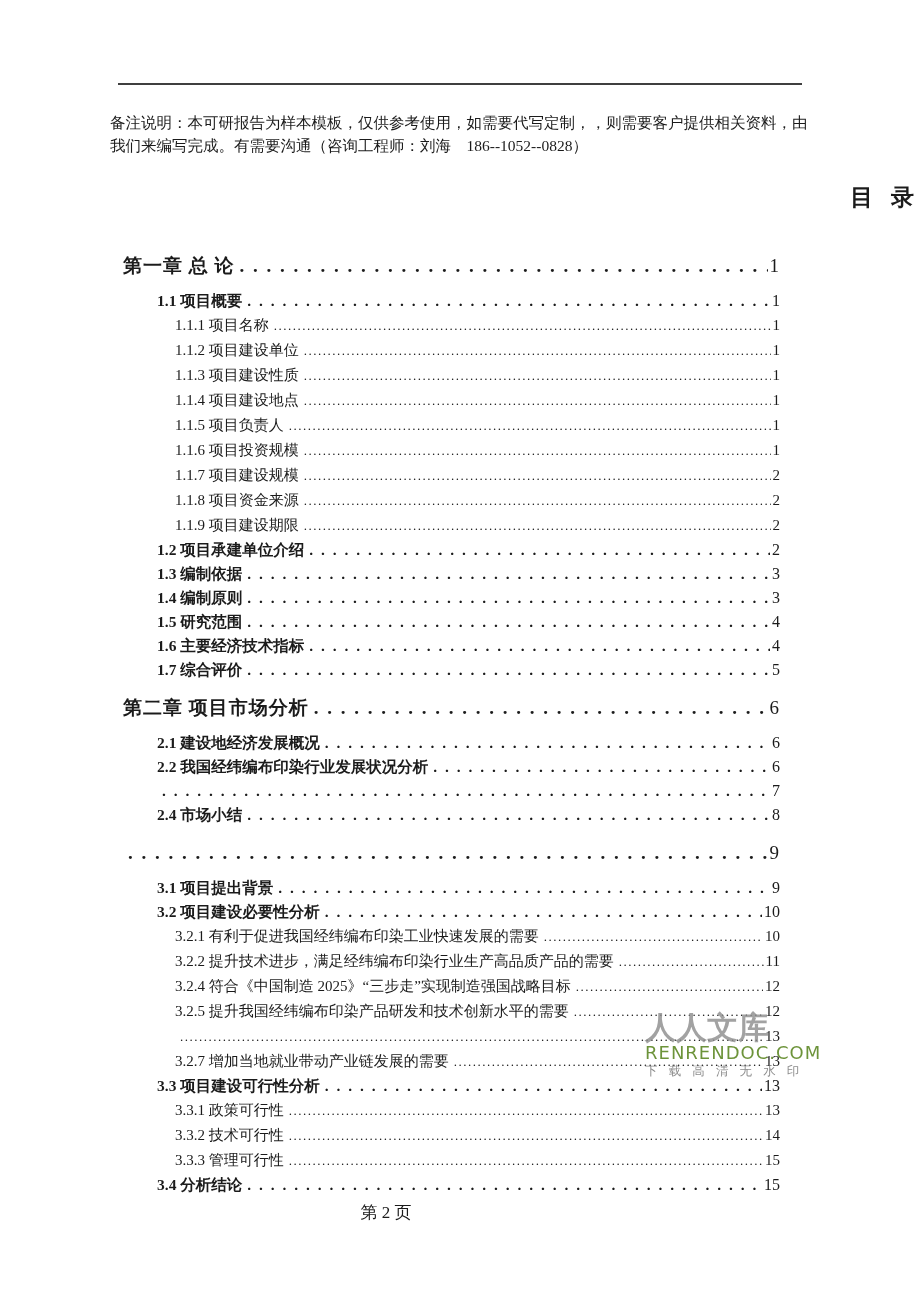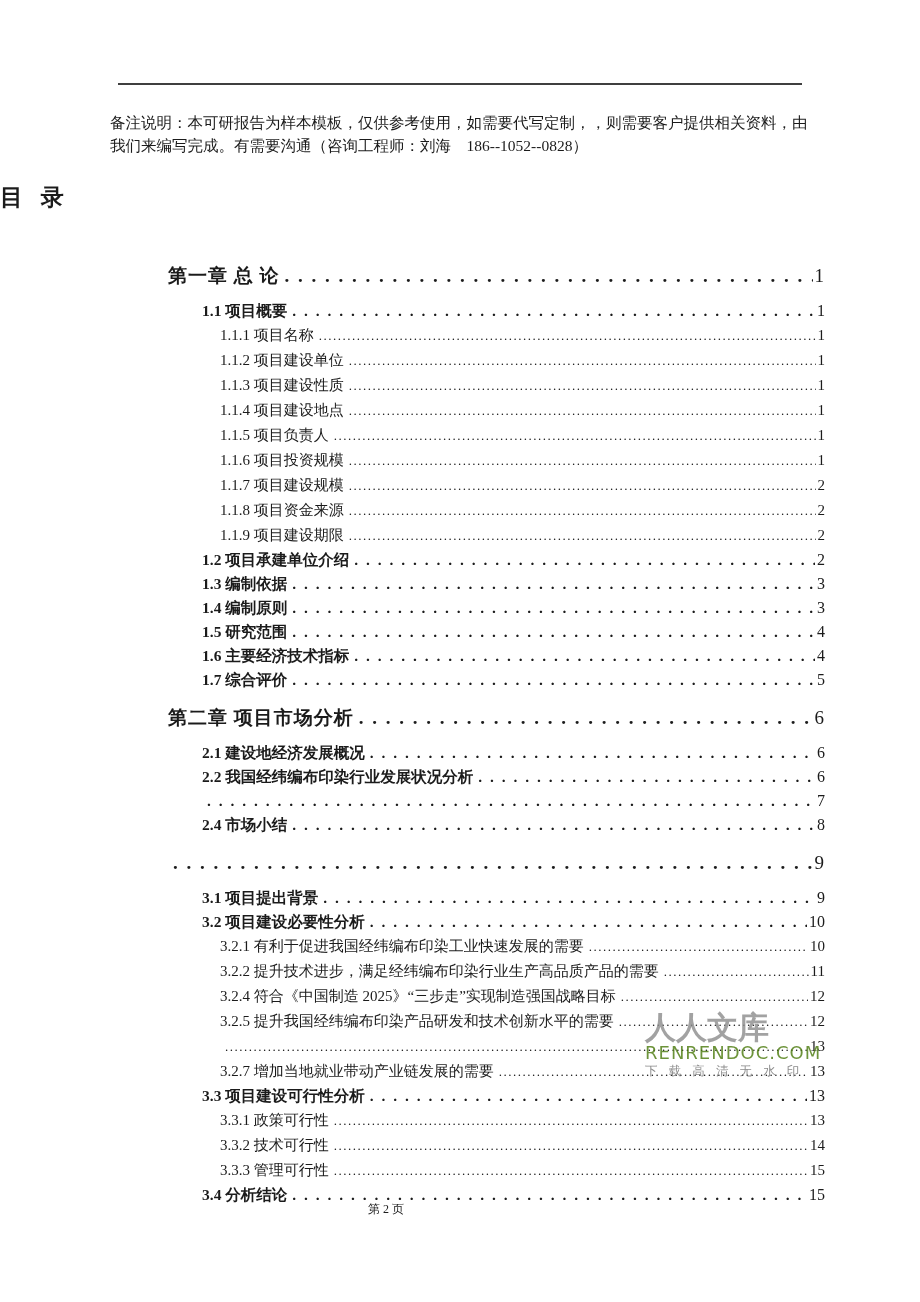--- a/index.html
+++ b/index.html
@@ -30,31 +30,30 @@
     font-size: 15.5px;
     line-height: 22.5px;
     text-align: left;
     color: #1b1b1b;
   }
   .toc-title {
     position: absolute;
     top: 182px;
     left: 0;
     width: 920px;
-    text-align: left;
+    text-align: right;
     font-size: 23px;
     font-weight: bold;
     letter-spacing: 6px;
   }
   .toc-list {
     position: absolute;
-    top: 250px;
+    top: 240px;
     left: 120px;
     width: 660px;
-    margin-left: 45px;
   }
   .toc-row {
     display: flex;
     align-items: baseline;
   }
   .toc-row .toc-label { white-space: nowrap; }
   .leader {
     flex: 1;
     overflow: hidden;
     white-space: nowrap;
@@ -130,21 +129,21 @@
     letter-spacing: 4px;
     color: #737373;
     white-space: nowrap;
   }
   .footer {
     position: absolute;
     top: 1201px;
     left: 0;
     width: 772px;
     text-align: center;
-    font-size: 12px;
+    font-size: 17px;
     color: #1b1b1b;
   }
 </style>
 </head>
 <body>
 
 <div class="header-rule"></div>
 
 <div class="note">备注说明：本可研报告为样本模板，仅供参考使用，如需要代写定制，，则需要客户提供相关资料，由我们来编写完成。有需要沟通（咨询工程师：刘海　186--1052--0828）</div>
 

